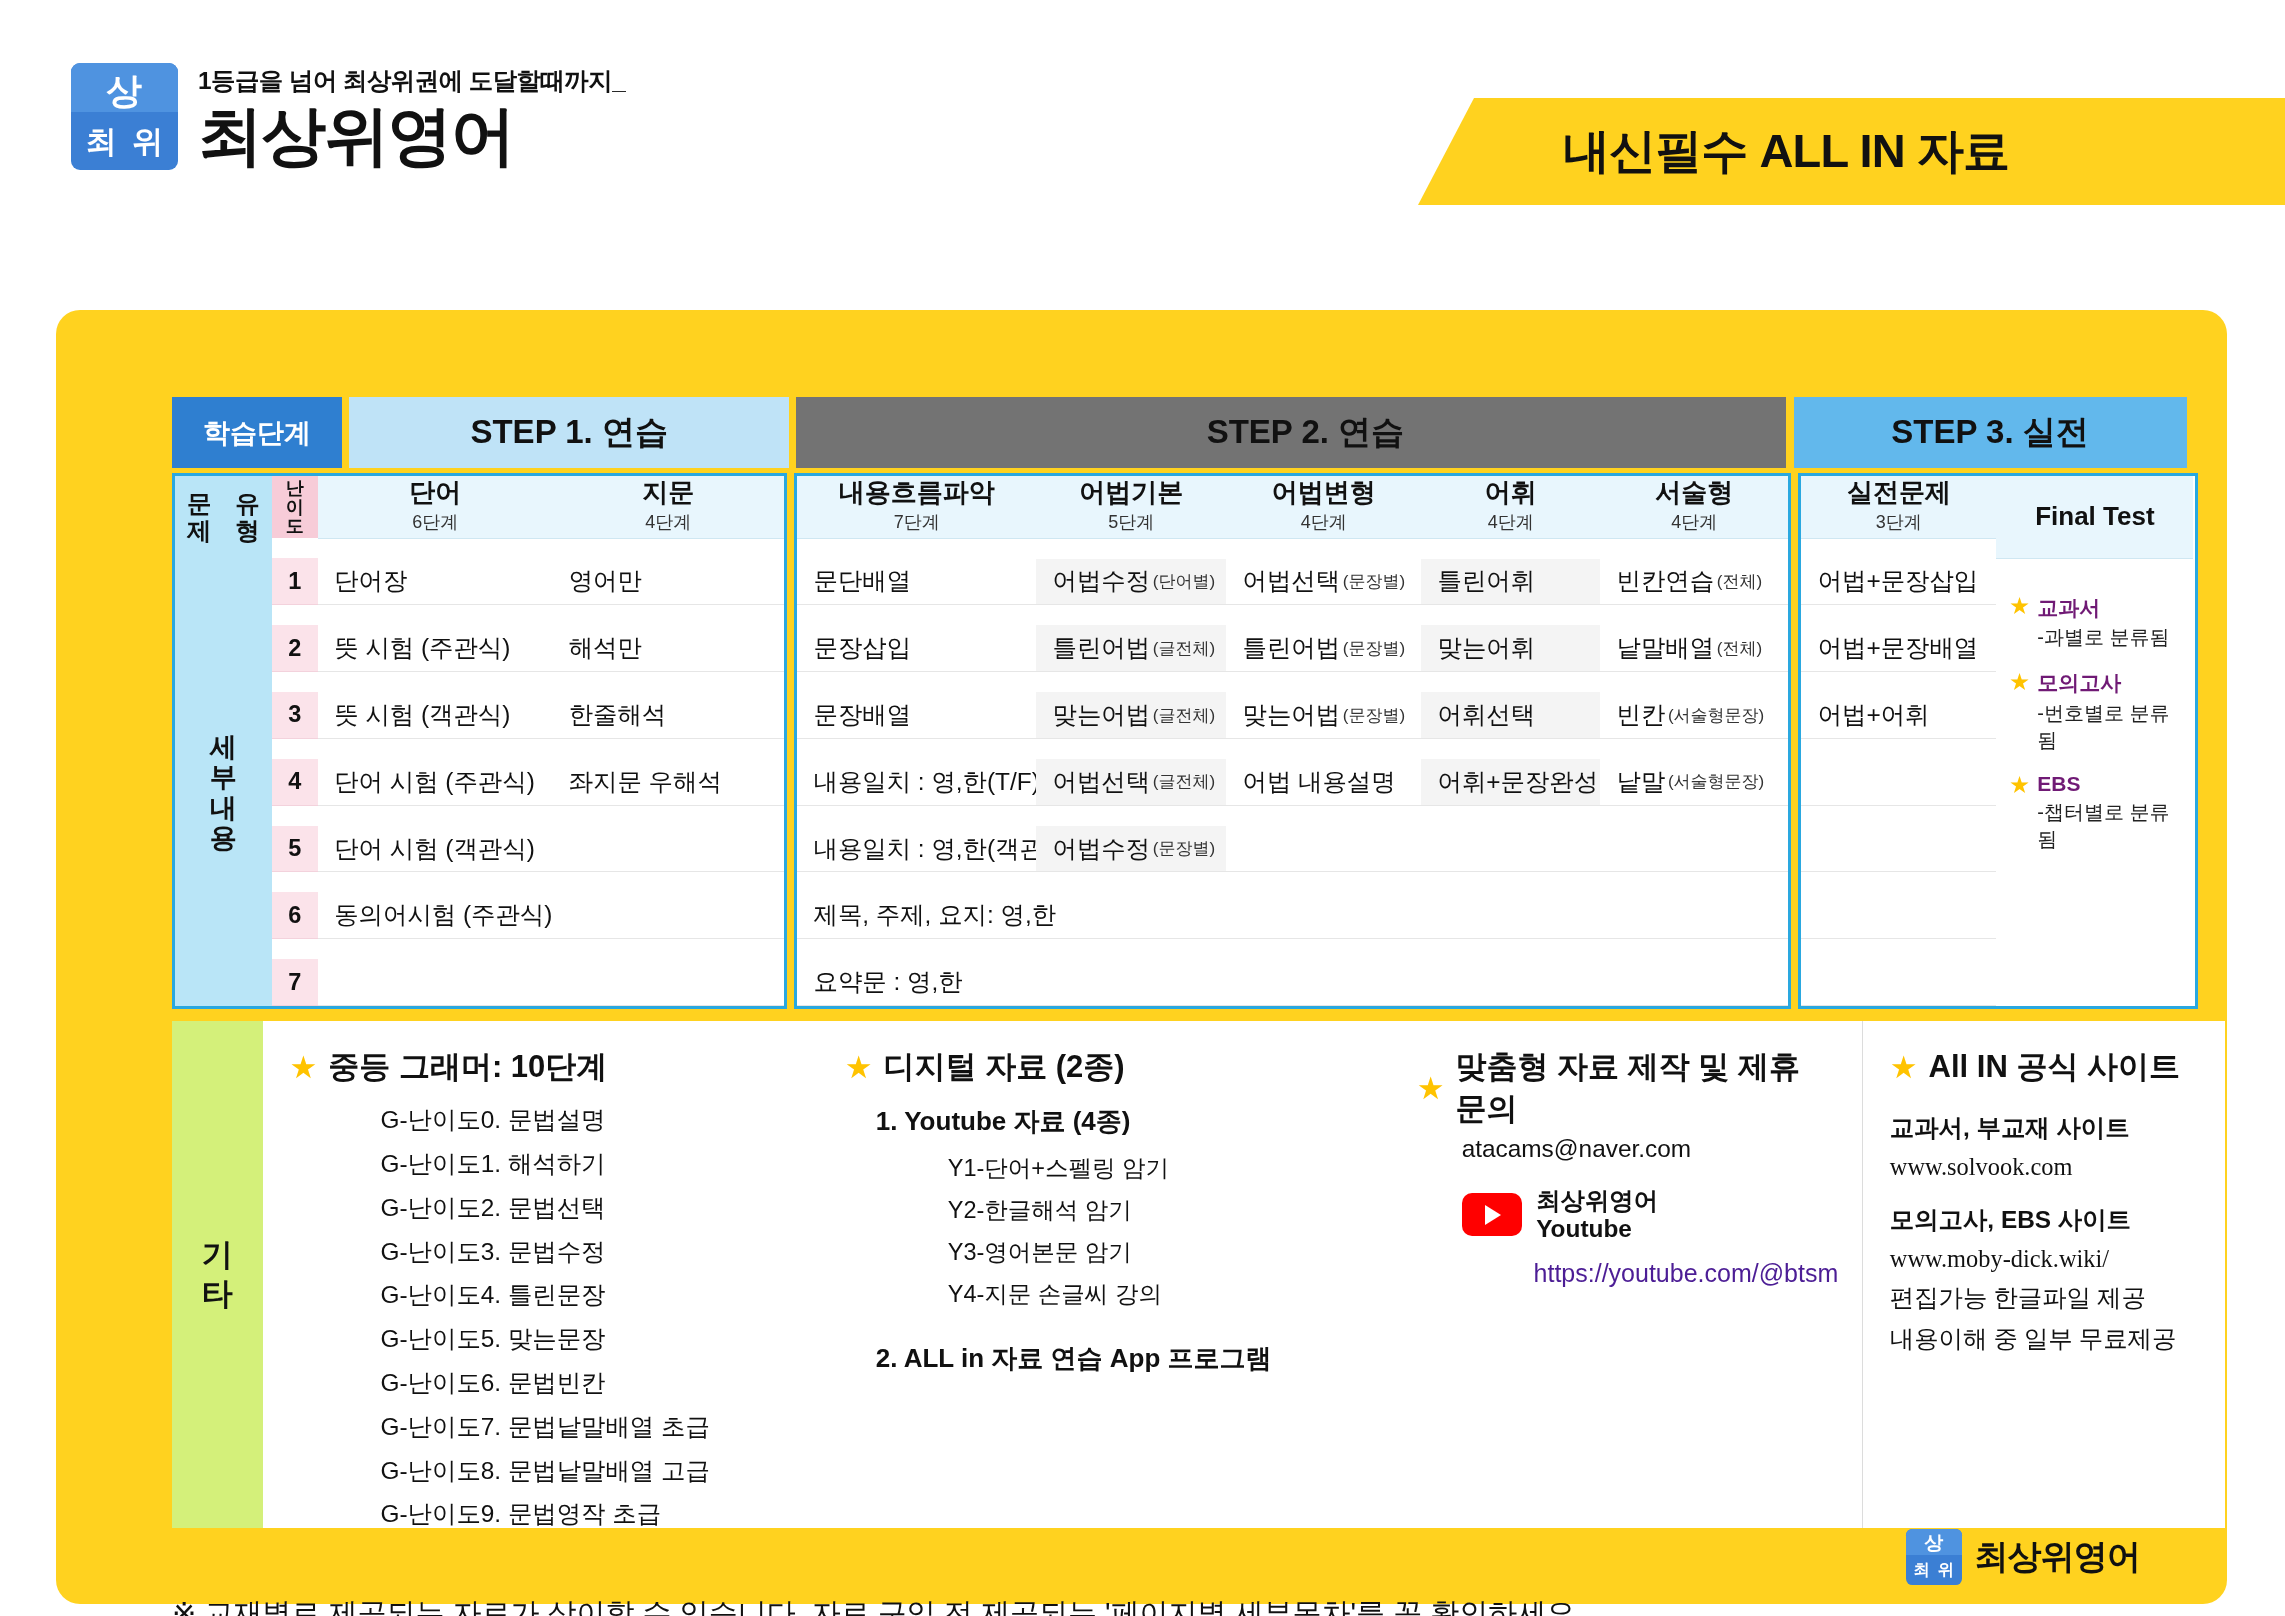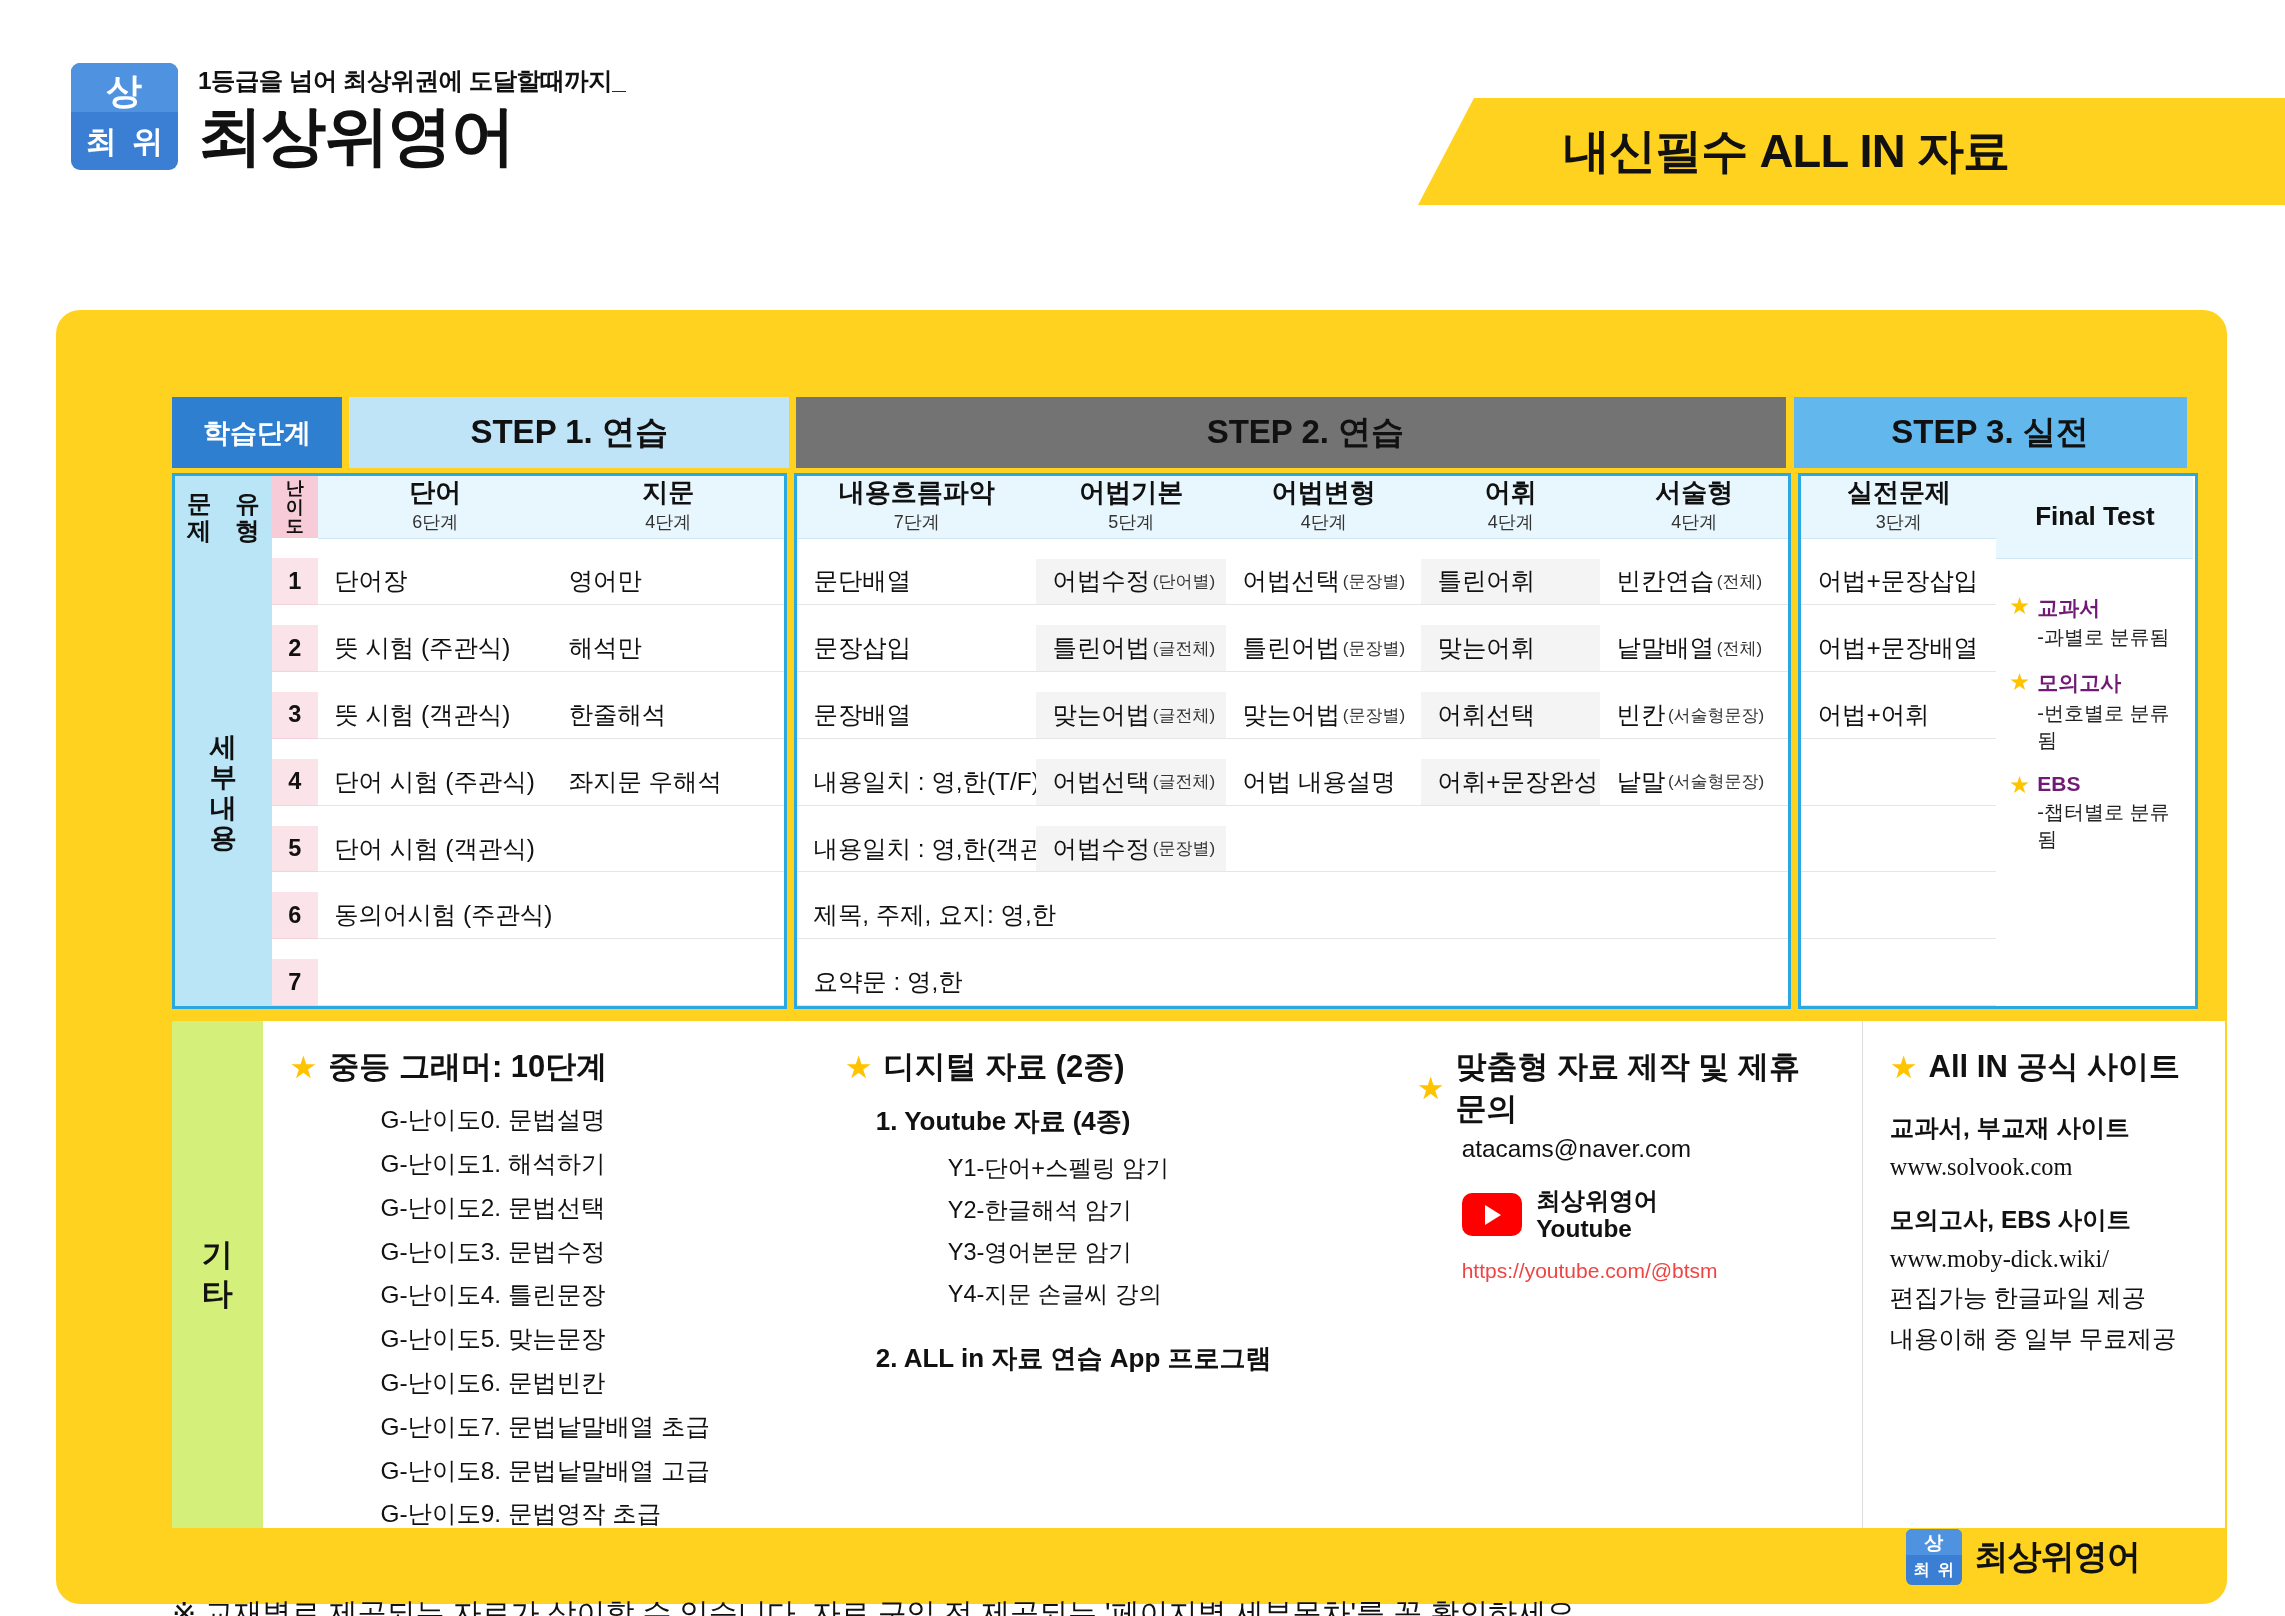--- a/index.html
+++ b/index.html
@@ -139,21 +139,21 @@
   .b-sublist { margin-top: 12.7px; margin-left: 63px; }
   .b-sublist li { list-style: none; font-size: 23.5px; color: #111; margin-bottom: 10px; }
   .b-sub2 { margin-top: 31px; margin-left: 31px; font-size: 26px; font-weight: 700; color: #111; }
 
   .mail { margin-left: 45px; margin-top: 5.4px; font-size: 24.4px; color: #111; }
   .yt-row { display: flex; align-items: center; gap: 14.5px; margin-top: 23.5px; margin-left: 45px; }
   .yt-badge { width: 60px; height: 43px; background: #ff0000; border-radius: 10px; position: relative; }
   .yt-badge::after { content:""; position:absolute; left: 23.5px; top: 11.8px; border-left: 16.3px solid #fff;
                      border-top: 10px solid transparent; border-bottom: 10px solid transparent; }
   .yt-name { font-size: 24.4px; font-weight: 800; color: #111; line-height: 1.15; }
-  .yt-url { margin-top: 16.3px; margin-left: 45px; font-size: 21px; color: #ef4444; }
+  .yt-url { margin-top: 16.3px; margin-left: 45px; font-size: 25px; color: #4c1d95; text-align: right; }
 
   .b4-line { font-size: 24.4px; color: #111; margin-top: 9px; font-family: Liberation Serif, serif; }
   .b4-strong { font-size: 24.4px; font-weight: 700; color: #111; margin-top: 23.5px; }
 
   
   .footer-note { position: absolute; left: 116px; top: 1284px; font-size: 29px; font-weight: 400; color: #111; }
   .footer-logo { position: absolute; right: 87px; top: 1219px; display: flex; align-items: center; gap: 12.7px; }
   .footer-logo .cube-sm { width: 56px; height: 56px; background: #3b7fd4; border-radius: 6.3px; position: relative; overflow:hidden;}
   .footer-logo .cube-sm::before { content:""; position:absolute; left:0; top:0; width:100%; height:46%; background:#4f93e0; }
   .footer-logo .cube-sm .tc { position:absolute; top:0.9px; width:100%; text-align:center; color:#fff; font-size:19px; font-weight:700; }

